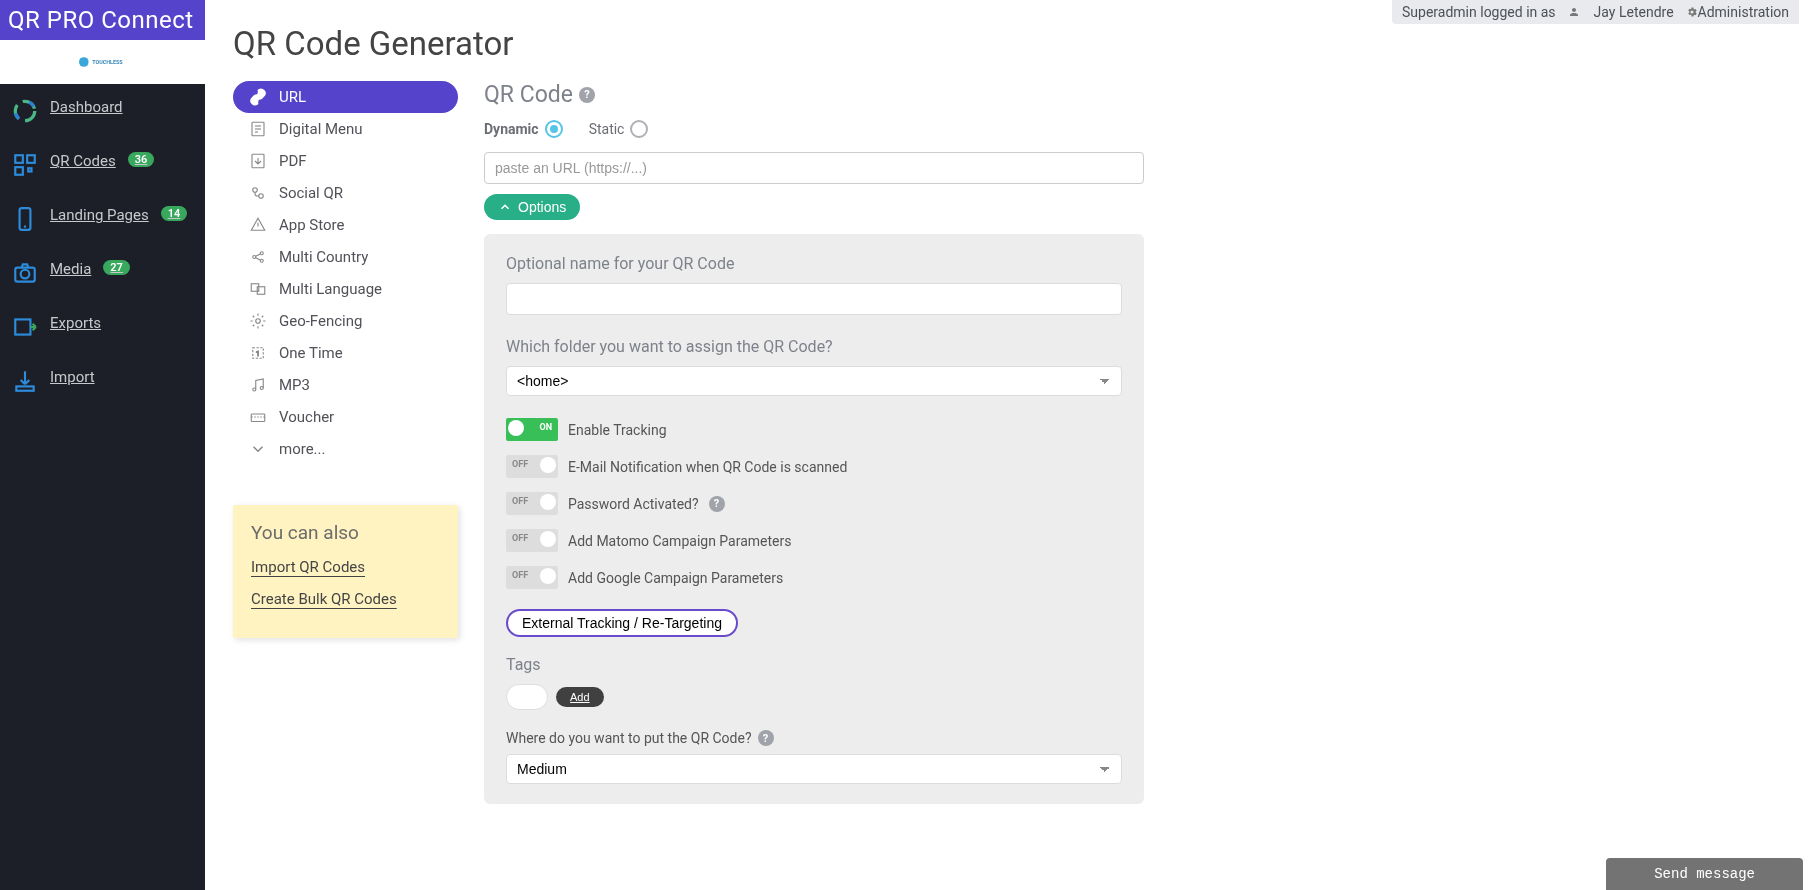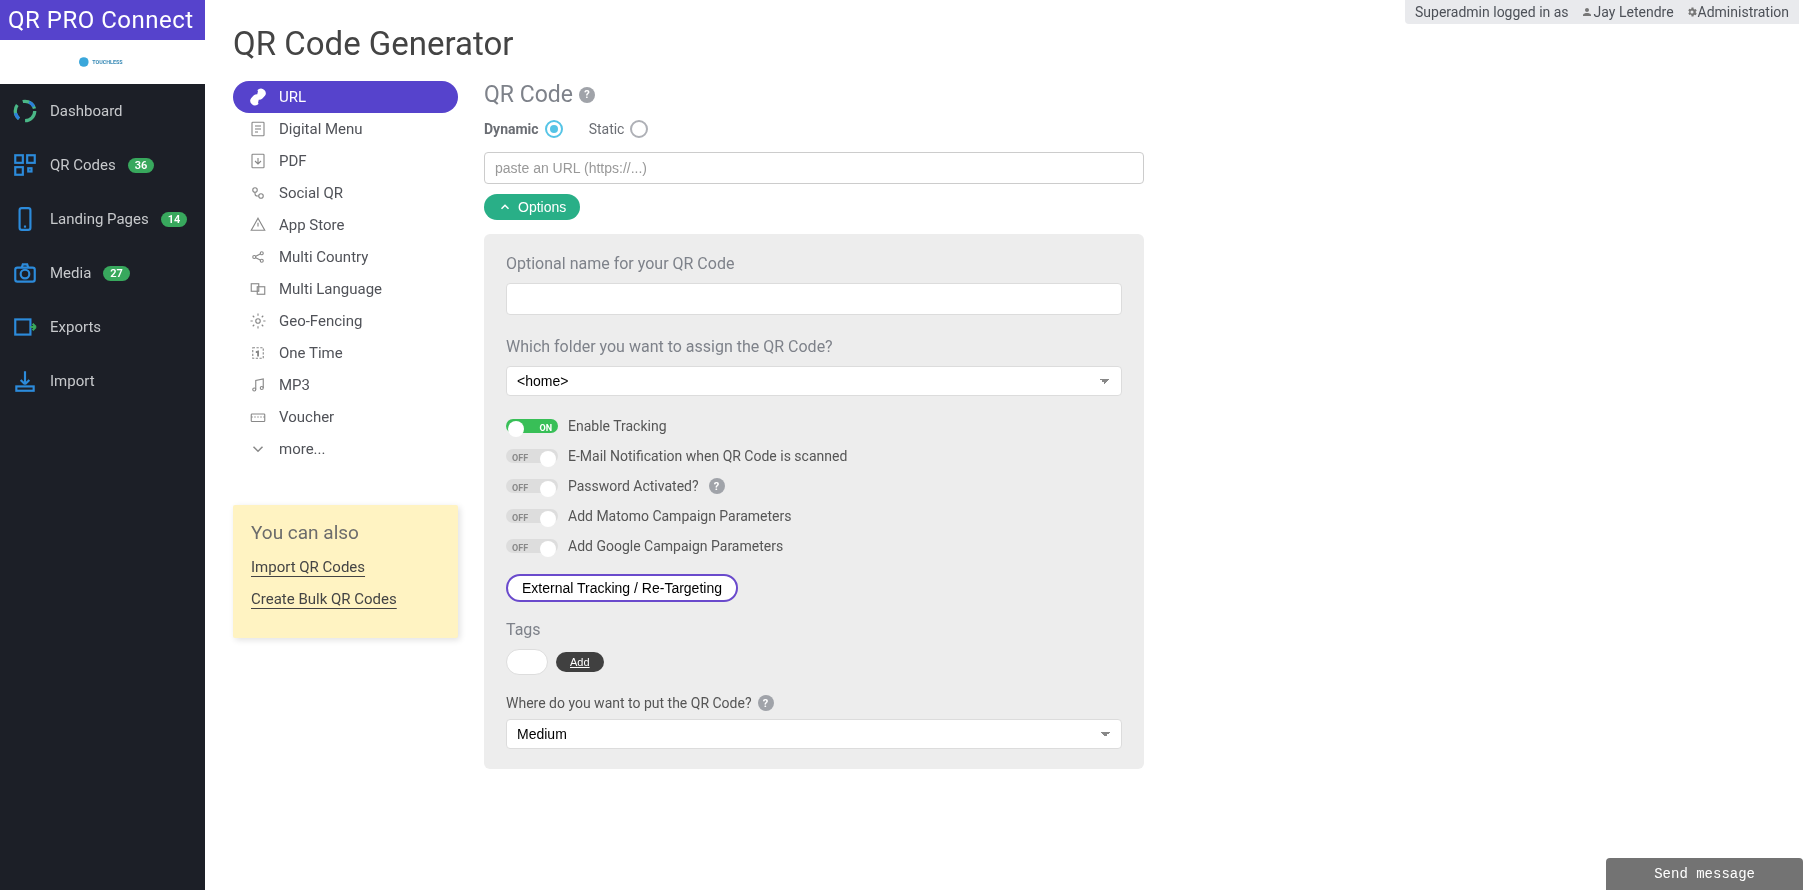--- a/index.html
+++ b/index.html
@@ -4,21 +4,21 @@
 <style>
 * { box-sizing: border-box; margin: 0; padding: 0; }
 body { font-family: -apple-system, BlinkMacSystemFont, "Segoe UI", Roboto, sans-serif; background: #fff; color: #333; }
 
 .topbar { position: fixed; top: 0; right: 12px; background: #e9eaed; padding: 4px 10px; display: flex; align-items: center; gap: 12px; font-size: 14px; color: #4d5158; z-index: 20; border-bottom-left-radius: 4px; }
 .topbar svg { fill: #777; }
 
 .sidebar { position: fixed; top: 0; left: 0; width: 205px; height: 100vh; background: #1c1f27; color: #c7c9cc; z-index: 10; }
 .brand { background: #5643cc; color: #fff; padding: 6px 8px; font-size: 24px; font-weight: 400; letter-spacing: 0.5px; }
 .logo-box { background: #fff; display: flex; justify-content: center; align-items: center; padding: 10px 0; height: 44px; }
-.nav-item { display: flex; align-items: center; padding: 14px 12px; gap: 12px; font-size: 15px; cursor: pointer; }
+.nav-item { display: flex; align-items: flex-start; padding: 14px 12px; gap: 12px; font-size: 15px; cursor: pointer; text-decoration: underline; }
 .nav-badge { background: #38a85d; color: #fff; border-radius: 10px; font-size: 11px; padding: 1px 7px; font-weight: 600; }
 
 .main { margin-left: 205px; padding: 24px 28px; }
 .page-title { font-size: 33px; font-weight: 400; color: #444; margin-bottom: 18px; }
 
 .content-row { display: flex; gap: 26px; }
 .type-col { width: 225px; flex-shrink: 0; }
 .form-col { flex: 1; max-width: 660px; }
 
 .type-item { display: flex; align-items: center; gap: 12px; padding: 7px 16px; font-size: 15px; cursor: pointer; color: #505258; border-radius: 16px; }
@@ -45,21 +45,21 @@
 
 .options-btn { display: inline-flex; align-items: center; gap: 6px; background: #29af87; color: #fff; border: none; padding: 5px 14px; border-radius: 14px; font-size: 14px; cursor: pointer; margin-top: 10px; }
 .options-btn svg { stroke: #fff; }
 
 .options-panel { background: #ededed; border-radius: 6px; padding: 20px 22px; margin-top: 14px; }
 .opt-label { color: #7e828a; font-size: 16px; margin-bottom: 10px; }
 .text-input { width: 100%; padding: 7px 10px; border: 1px solid #dcdcdc; border-radius: 4px; font-size: 14px; background: #fff; margin-bottom: 22px; }
 .select-box { width: 100%; padding: 6px 10px; border: 1px solid #dcdcdc; border-radius: 4px; font-size: 14px; background: #fff; margin-bottom: 22px; appearance: none; background-image: linear-gradient(45deg, transparent 50%, #888 50%), linear-gradient(135deg, #888 50%, transparent 50%); background-position: calc(100% - 16px) 12px, calc(100% - 11px) 12px; background-size: 5px 5px; background-repeat: no-repeat; }
 
 .toggle-row { display: flex; align-items: center; gap: 10px; margin-bottom: 14px; font-size: 14px; color: #555; }
-.toggle { width: 52px; height: 14px; border-radius: 10px; position: relative; cursor: pointer; flex-shrink: 0; }
+.toggle { width: 52px; height: 23px; border-radius: 2px; position: relative; cursor: pointer; flex-shrink: 0; }
 .toggle.on { background: #38bf57; }
 .toggle.off { background: #ddd; }
 .toggle-knob { position: absolute; width: 16px; height: 16px; background: #fff; border-radius: 50%; top: 2px; }
 .toggle.on .toggle-knob { left: 2px; }
 .toggle.off .toggle-knob { right: 2px; }
 .toggle-text { position: absolute; font-size: 9px; font-weight: 700; color: #fff; top: 4px; }
 .toggle.on .toggle-text { right: 6px; }
 .toggle.off .toggle-text { left: 6px; color: #888; }
 
 .ext-tracking-btn { background: #fff; border: 2px solid #6a4acc; color: #000000; padding: 4px 14px; border-radius: 14px; font-size: 14px; cursor: pointer; margin: 6px 0 18px 0; }
@@ -72,21 +72,21 @@
 
 .send-msg { position: fixed; bottom: 0; right: 8px; background: #737373; color: #fff; padding: 8px 48px; font-size: 14px; border-top-left-radius: 4px; border-top-right-radius: 4px; cursor: pointer; font-family: Liberation Mono, monospace; }
 
 .logo-svg { width: 60px; height: 24px; }
 </style>
 </head>
 <body>
 
 <div class="topbar">
   <span>Superadmin logged in as</span>
-  <span style="display:flex;align-items:center;gap:1px;text-align:center;">
+  <span style="display:flex;align-items:center;gap:14px;text-align:center;">
     <svg width="12" height="12" viewBox="0 0 24 24">
         <path d="M12 12c2.2 0 4-1.8 4-4s-1.8-4-4-4-4 1.8-4 4 1.8 4 4 4zm0 2c-2.7 0-8 1.3-8 4v2h16v-2c0-2.7-5.3-4-8-4z"></path>
       </svg>
     <span>Jay Letendre</span>
   </span>
   <span style="display:flex;align-items:center;">
     <svg width="12" height="12" viewBox="0 0 24 24">
         <path d="M19.4 13a7.5 7.5 0 000-2l2-1.6-2-3.4-2.4 1a7.3 7.3 0 00-1.7-1L15 3h-4l-.3 2.6a7.3 7.3 0 00-1.7 1l-2.4-1-2 3.4L6.6 11a7.5 7.5 0 000 2l-2 1.6 2 3.4 2.4-1a7.3 7.3 0 001.7 1L11 21h4l.3-2.6a7.3 7.3 0 001.7-1l2.4 1 2-3.4zM12 15a3 3 0 110-6 3 3 0 010 6z"></path>
       </svg>
     <span>Administration</span>

